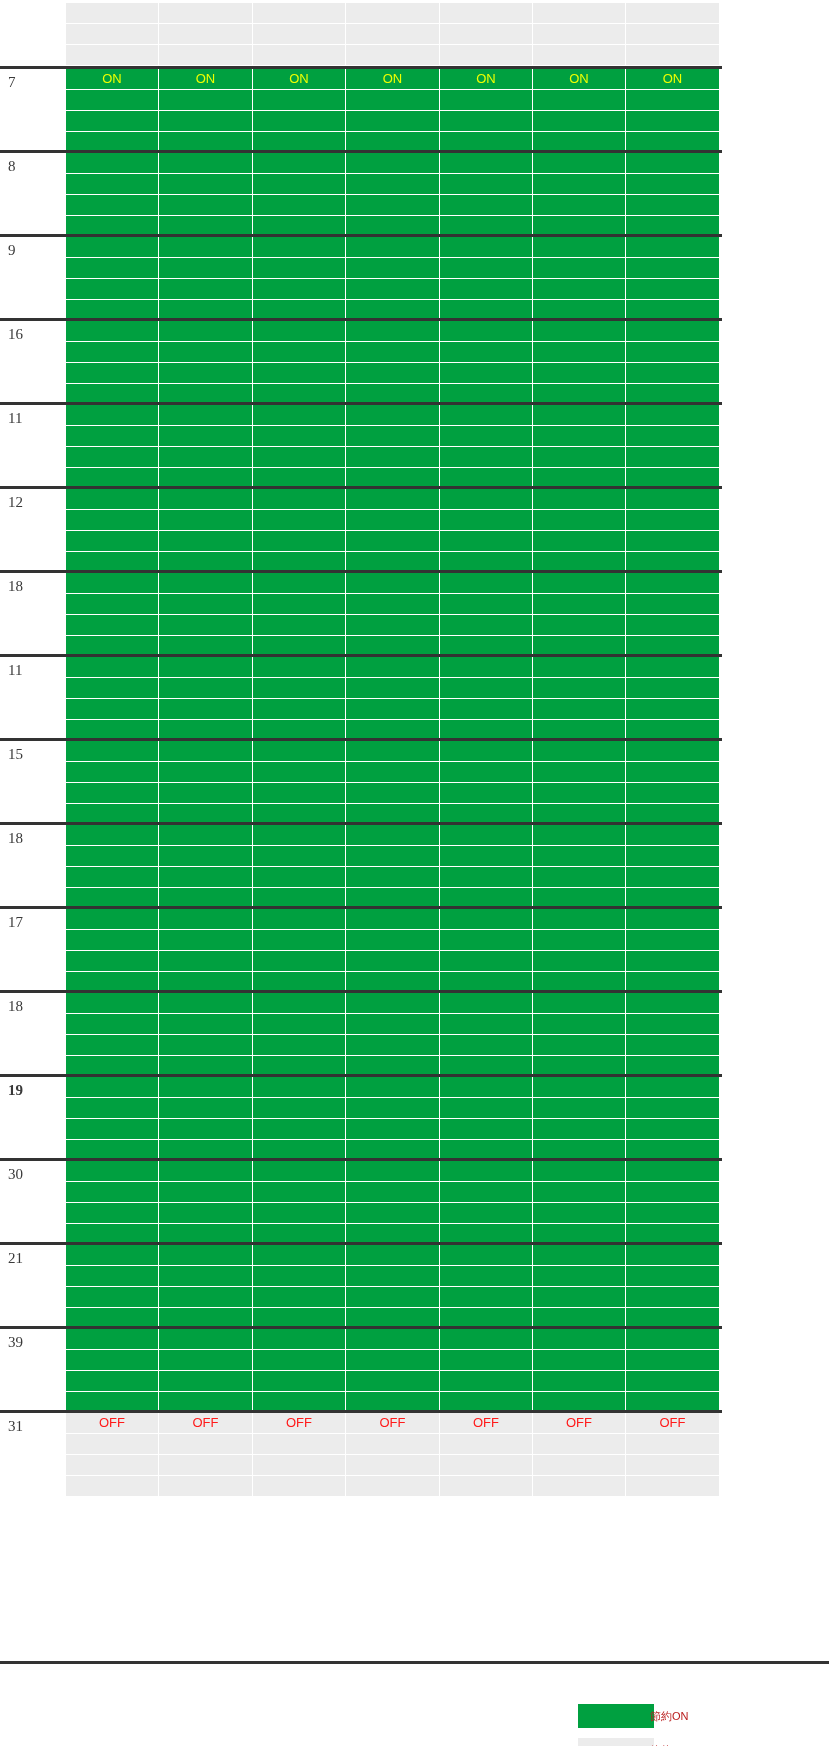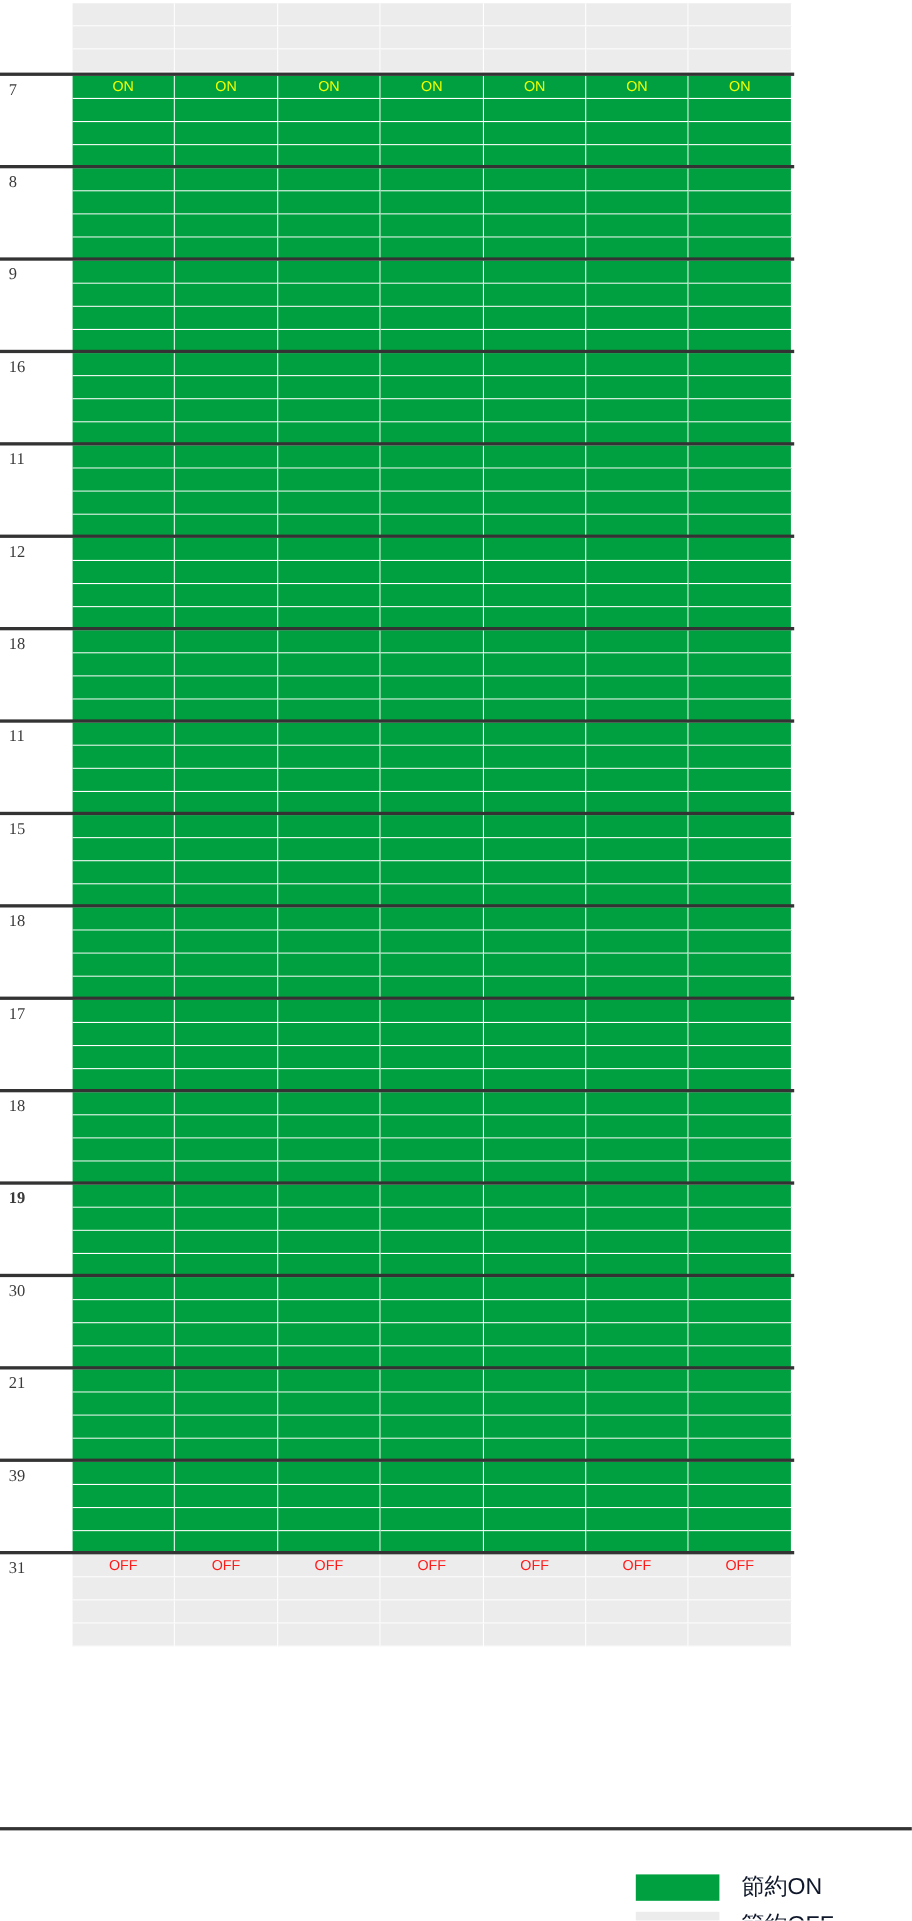--- a/index.html
+++ b/index.html
@@ -92,24 +92,24 @@
   .legend-swatch {
     position: absolute;
     left: 0; top: 4px;
     width: 76px;
     height: 24px;
   }
   .legend-swatch.on  { background: #00A040; }
   .legend-swatch.off { background: #ECECEC; }
   .legend-text {
     position: absolute;
-    left: 96px; top: 4px;
-    font-size: 21px;
+    left: 72px; top: 4px;
+    font-size: 11px;
     line-height: 24px;
-    color: #0f172a;
+    color: #b91c1c;
     white-space: nowrap;
   }
 </style>
 </head>
 <body>
 
 <div id="stage">
 
   <div id="grid-area">
       <div class="cellrow" style="top: 3px;">

